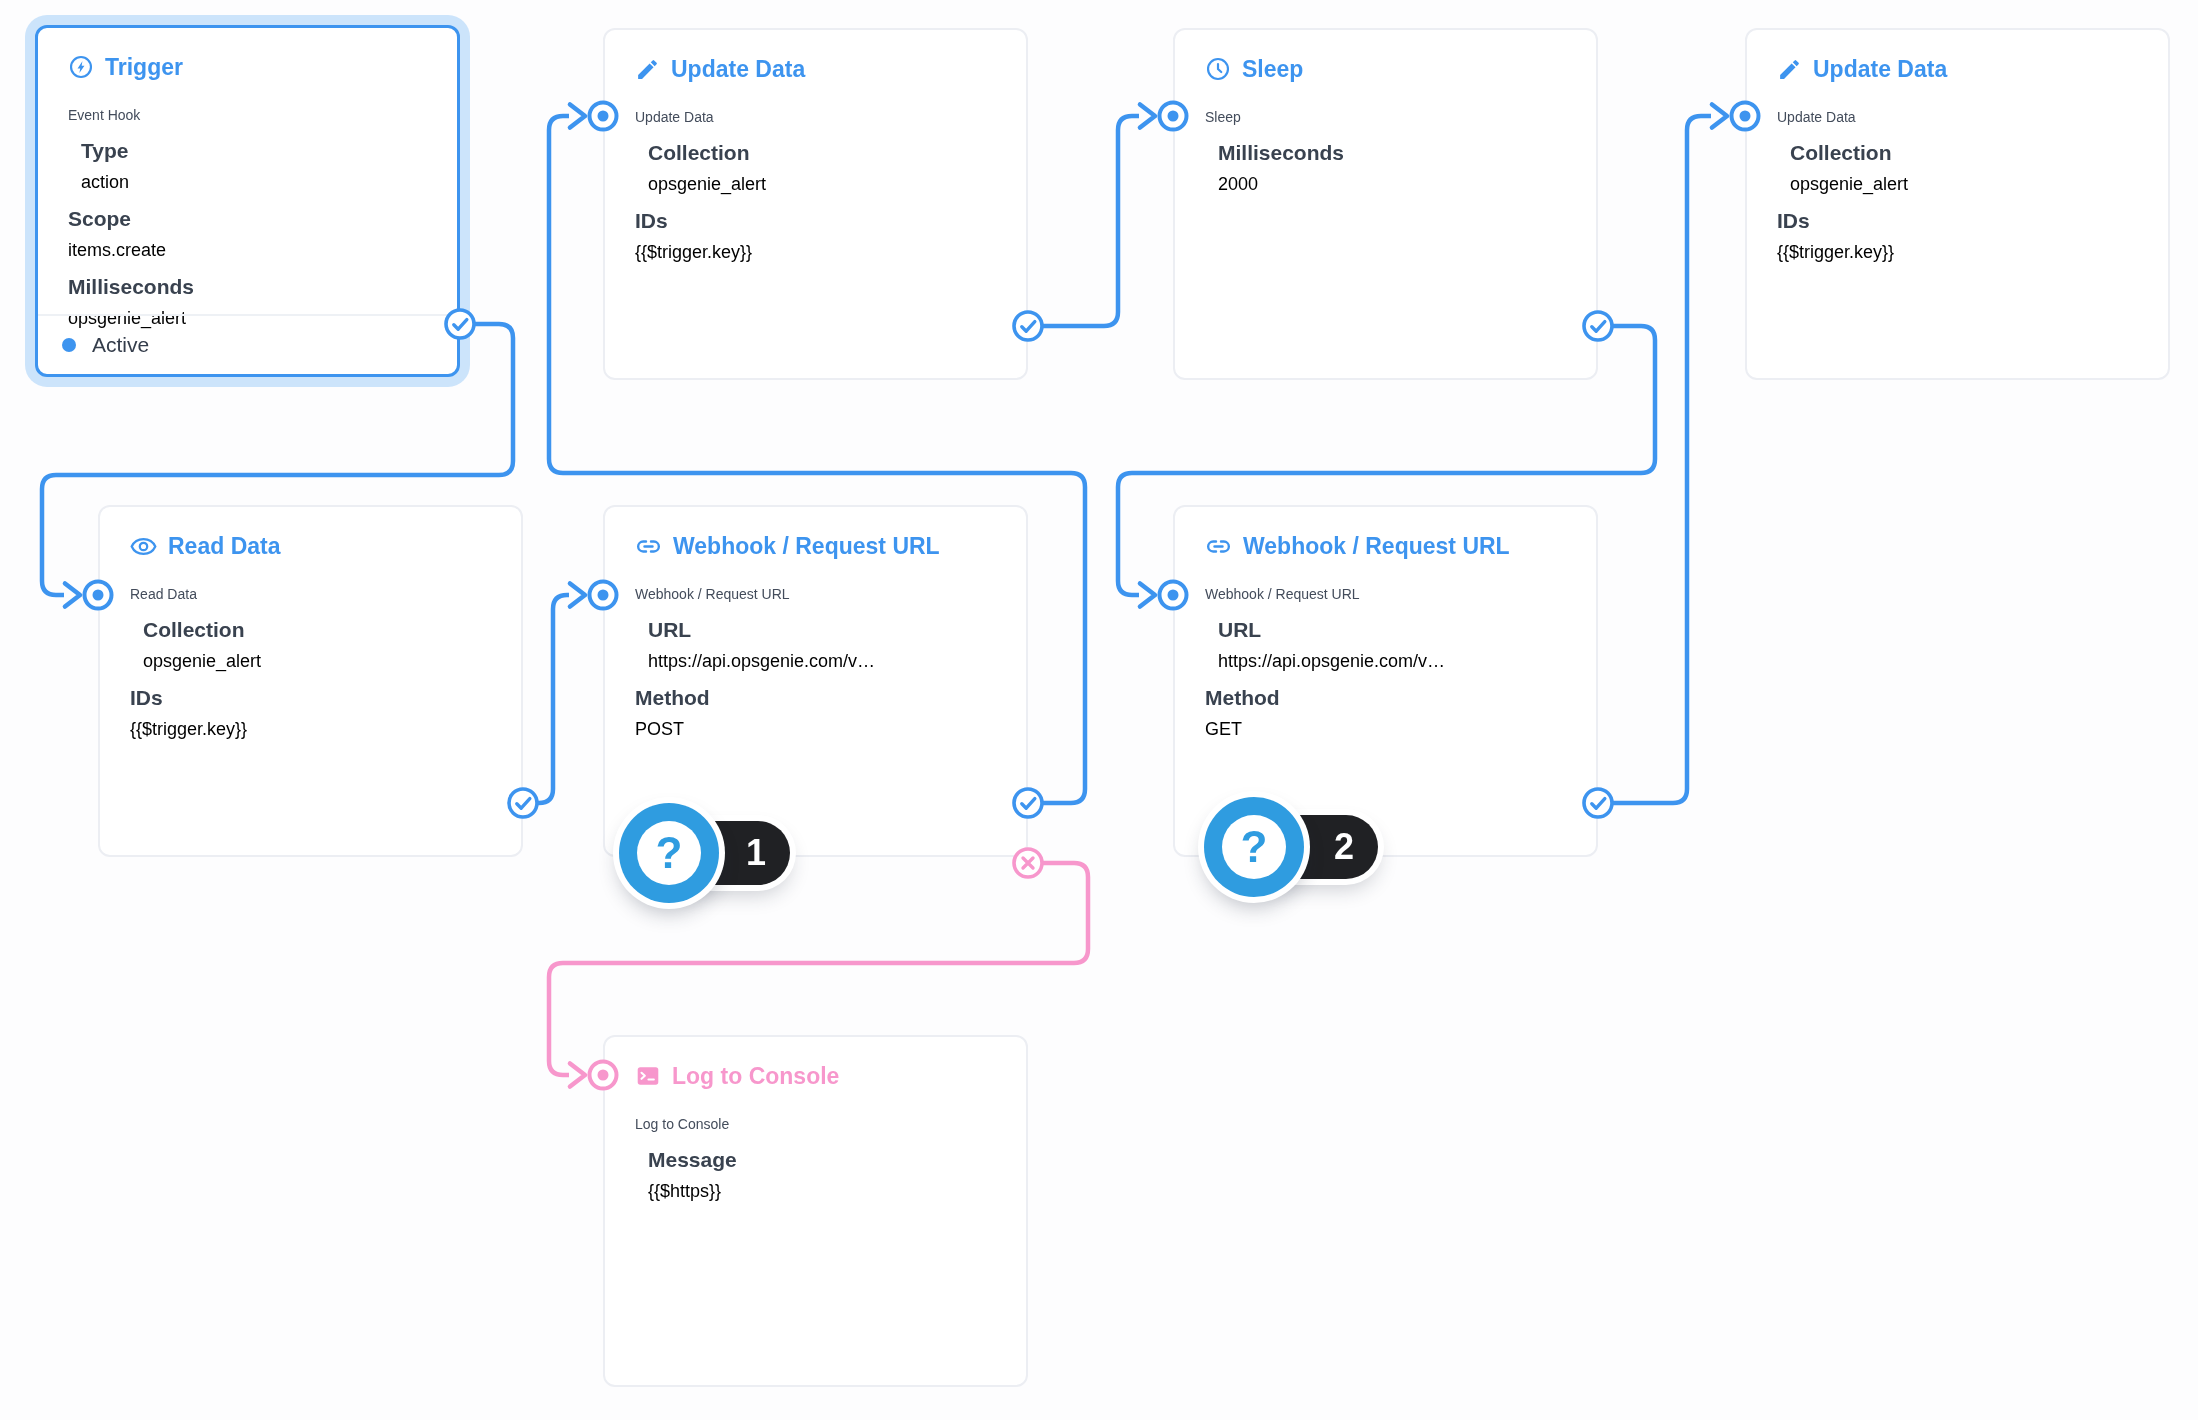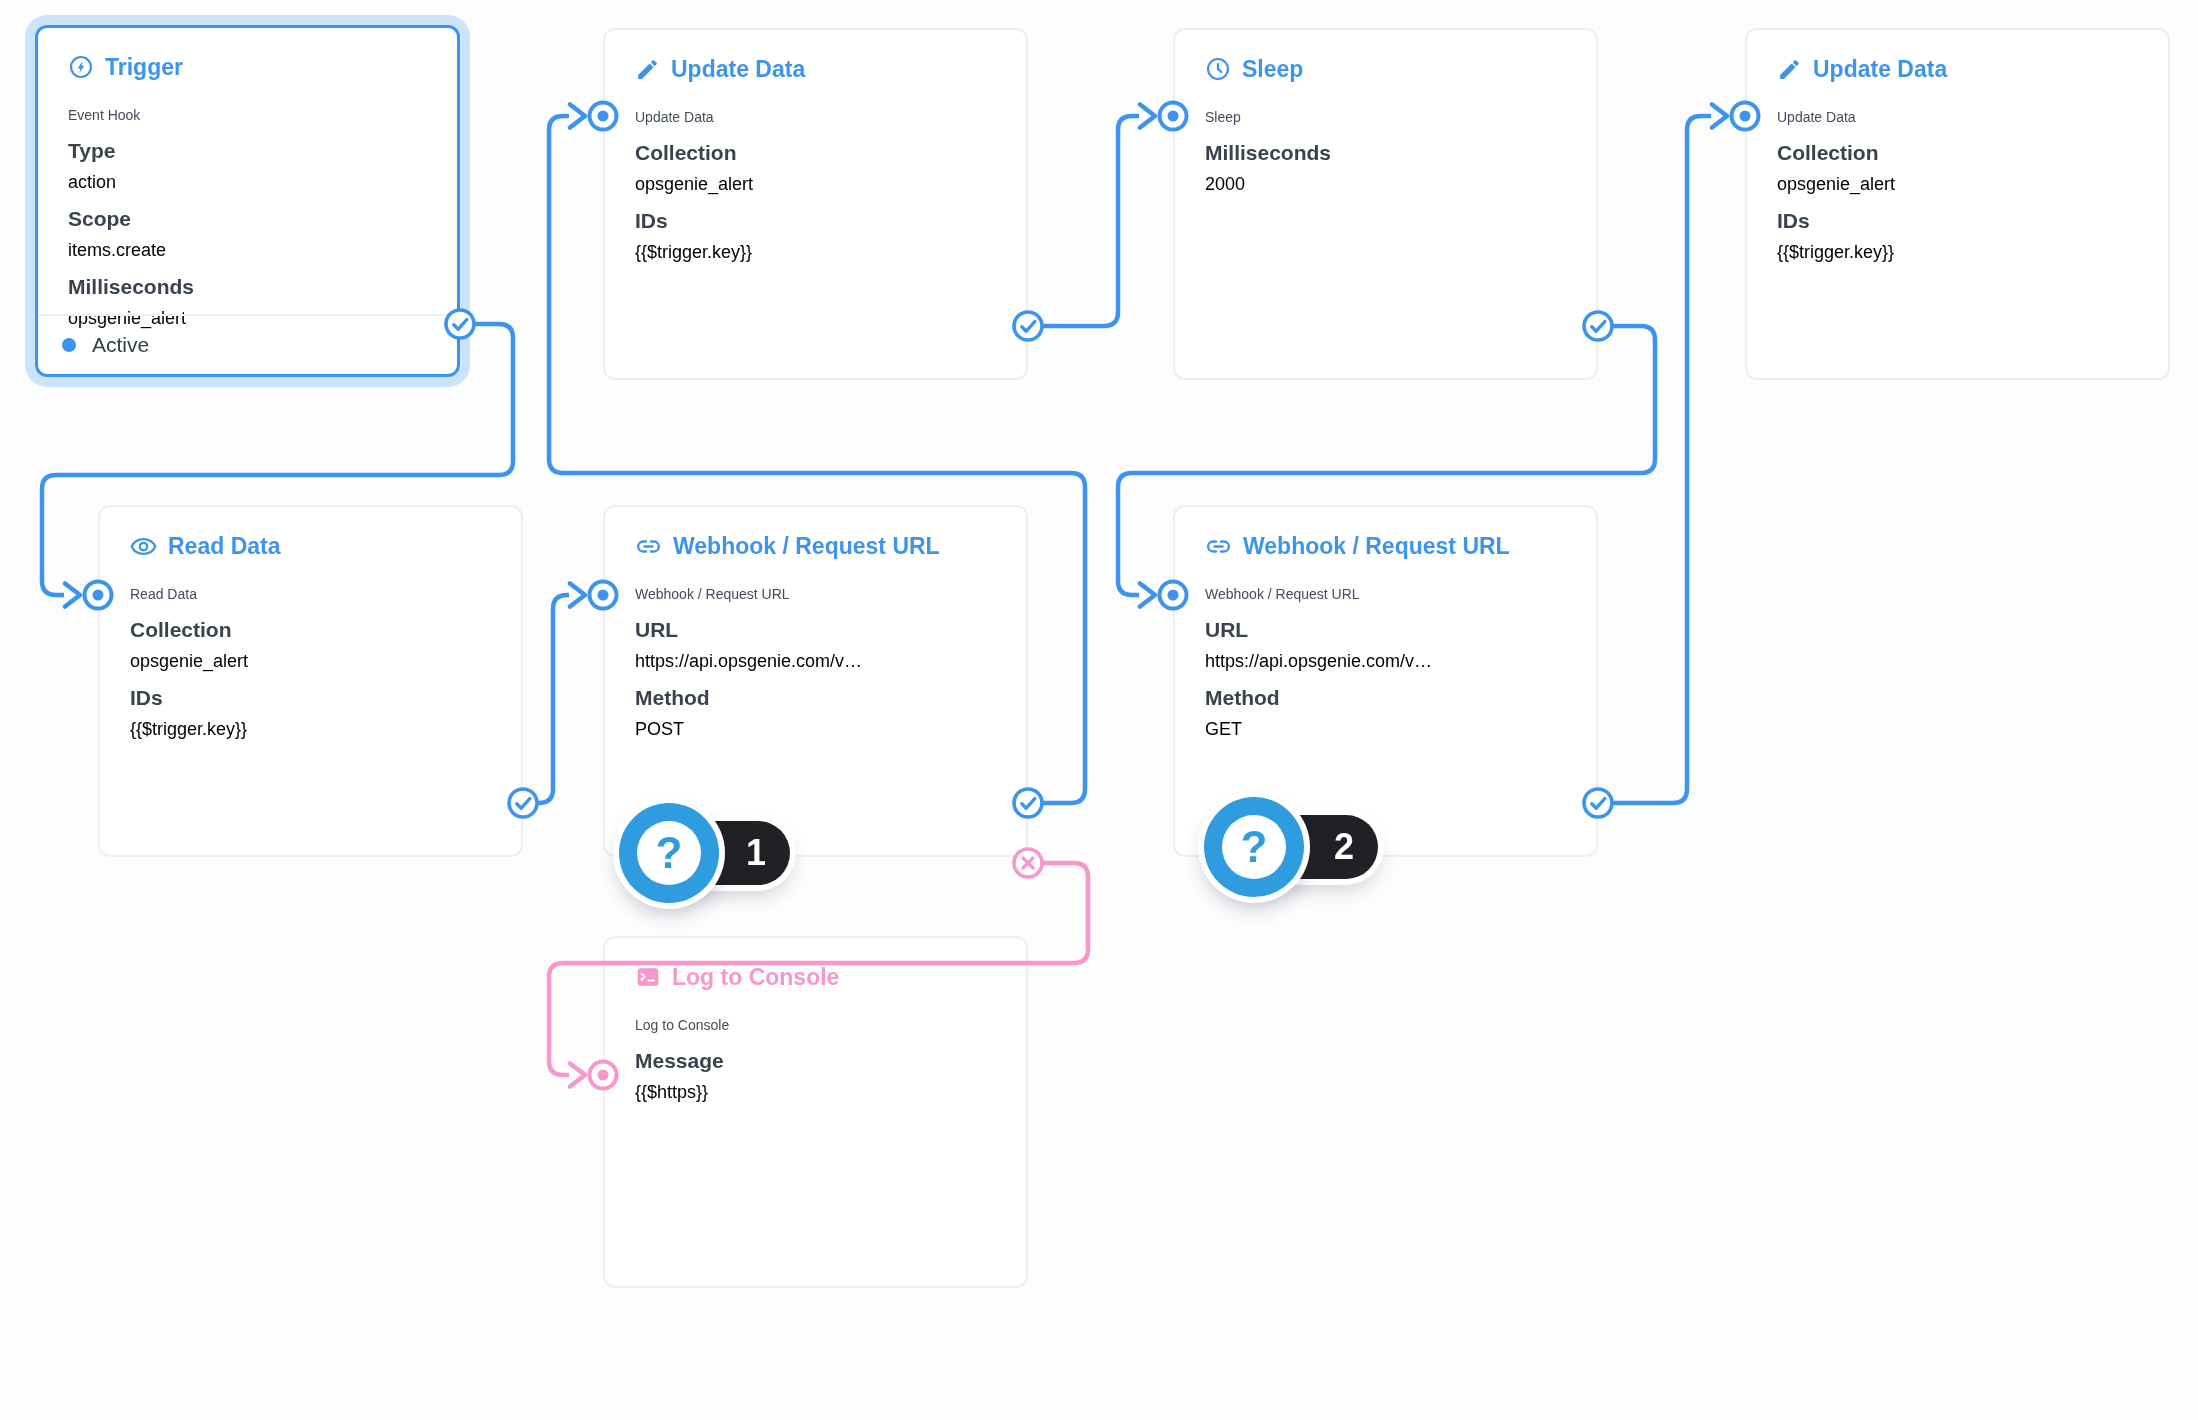--- a/index.html
+++ b/index.html
@@ -9,21 +9,21 @@
         border:2px solid #eceef3;border-radius:12px;padding:24px 30px;z-index:1;}
   .card.selected{border:3px solid #3d94ef;box-shadow:0 0 0 10px #cce4fb;}
 
   .card-title{display:flex;align-items:center;gap:11px;height:30px;
               font-size:23px;font-weight:700;color:#3d94ef;}
   .card.pink .card-title{color:#f797cc;}
   .card-title .icon{display:flex;align-items:center;}
 
   .port-label{margin-top:20px;line-height:26px;font-size:14px;color:#434c5b;}
   .field{margin-top:11px;}
-  .port-label + .field{margin-top:10px;}
+  .port-label + .field{margin-top:10px;margin-left:13px;}
   .f-label{line-height:26px;font-size:21px;font-weight:700;color:#39424f;}
   .f-value{line-height:26px;margin-top:5px;font-size:18px;color:#000000;
            font-family:Liberation Sans, sans-serif;}
 
   .card-footer{position:absolute;left:0;right:0;bottom:0;height:58px;
                border-top:2px solid #eef1f5;display:flex;align-items:center;
                gap:16px;padding:0 24px;}
   .status-dot{width:14px;height:14px;border-radius:50%;background:#3d94ef;}
   .status-text{font-size:21px;color:#343d4b;}
 
@@ -186,21 +186,21 @@
     <div class="field">
       <div class="f-label">URL</div>
       <div class="f-value">https://api.opsgenie.com/v…</div>
     </div>
     <div class="field">
       <div class="f-label">Method</div>
       <div class="f-value">GET</div>
     </div>
   </div>
 
-  <div class="card pink" style="left:603px;top:936px;">
+  <div class="card pink" style="left:603px;top:1035px;">
     <div class="card-title">
       <span class="icon">
         <svg width="26" height="26" viewBox="0 0 24 24">
             <rect x="2.5" y="4" width="19" height="16" rx="2.4" fill="currentColor"></rect>
             <path d="M6 9l3.1 2.8L6 14.6" fill="none" stroke="#fff" stroke-width="1.9" stroke-linecap="round" stroke-linejoin="round"></path>
             <path d="M12.4 15.2h5" stroke="#fff" stroke-width="1.9" stroke-linecap="round"></path>
           </svg>
       </span>
       <span>Log to Console</span>
     </div>

